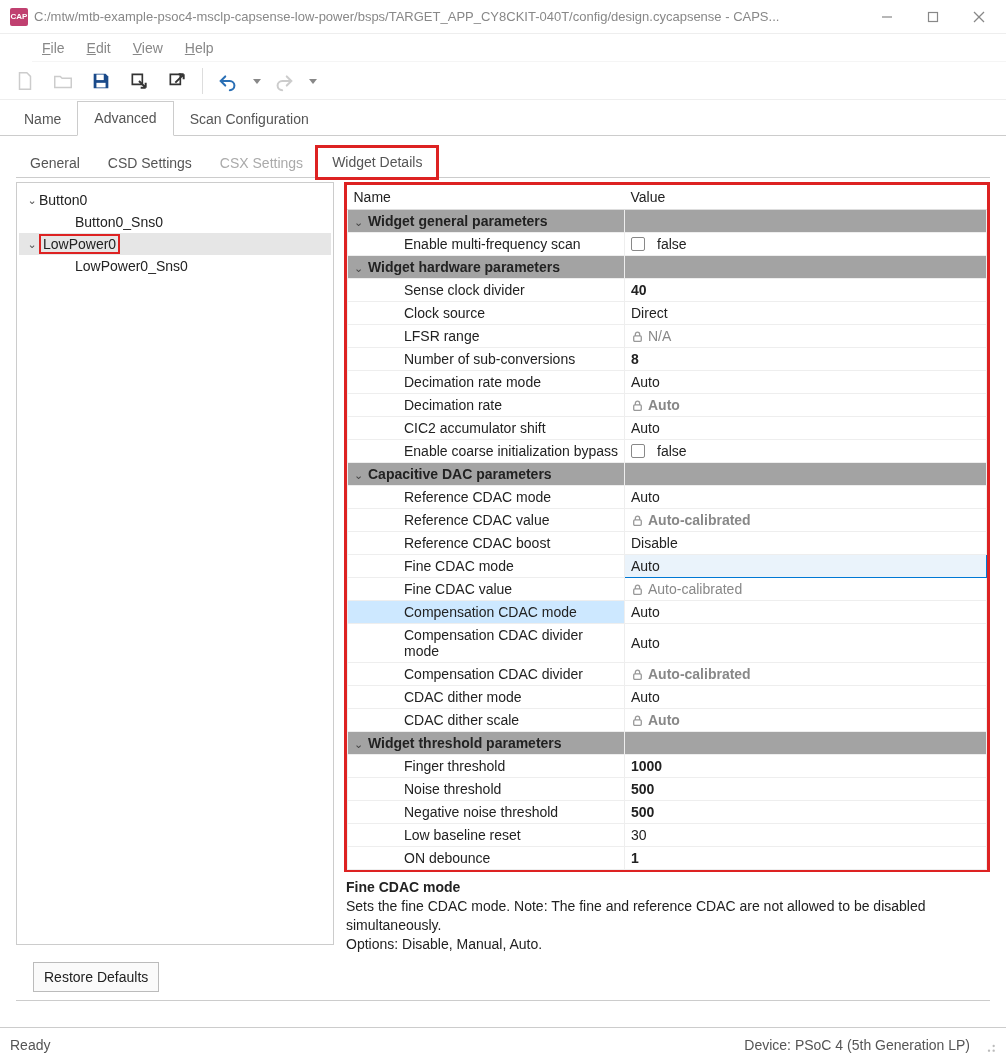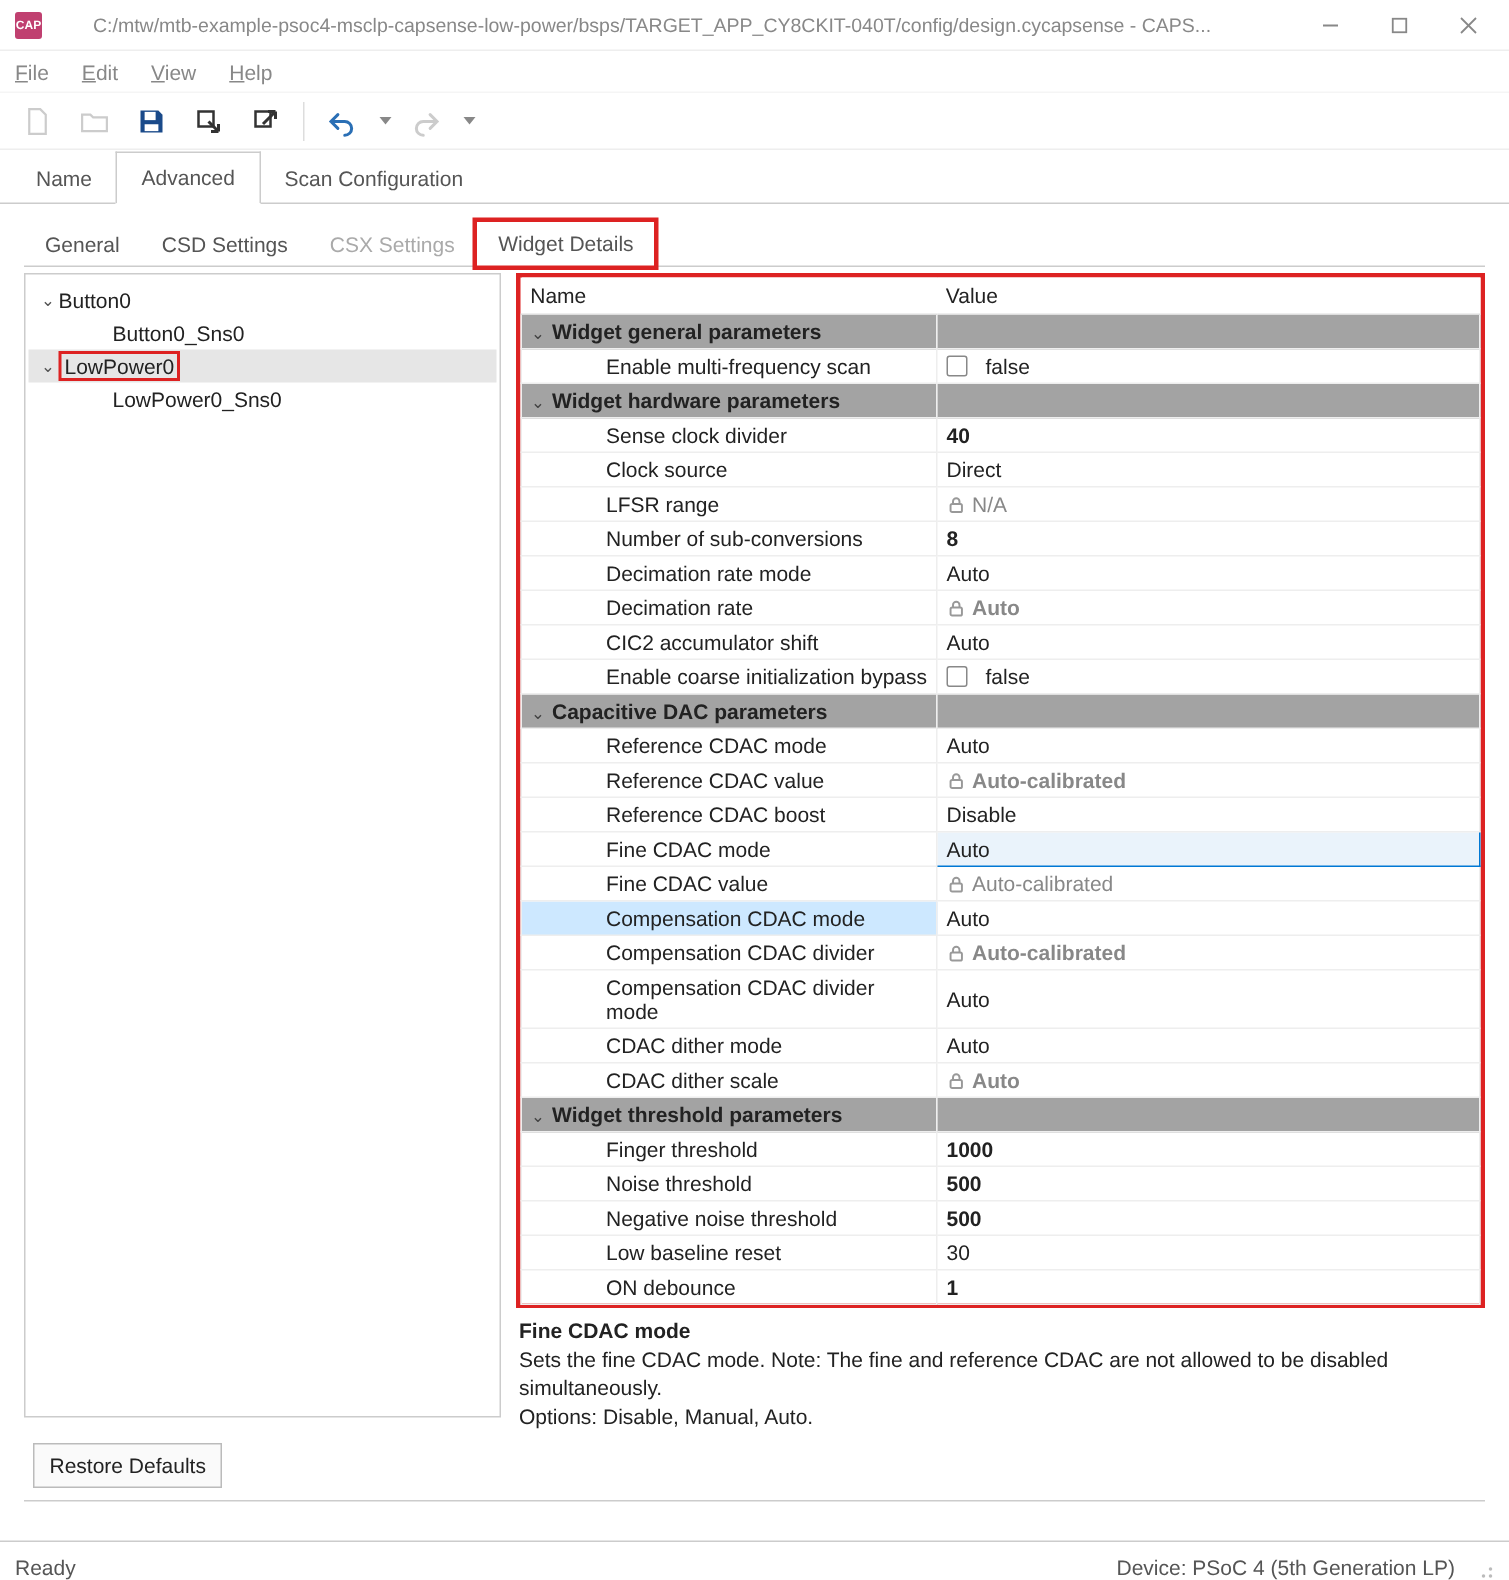--- a/index.html
+++ b/index.html
@@ -1,26 +1,26 @@
 <!DOCTYPE html>
 <html><head>
 <meta charset="utf-8">
 <style>
   * { box-sizing: border-box; font-family: "Segoe UI", Tahoma, sans-serif; }
   html, body { margin: 0; padding: 0; width: 1006px; height: 1053px; background: #fff; color: #222; overflow: hidden; }
 
   
   .titlebar { height: 34px; display: flex; align-items: center; padding: 0 4px; border-bottom: 1px solid #eee; color: #888; font-size: 13px; }
   .titlebar .appicon { width: 18px; height: 18px; background: #c04070; margin: 0 6px; display: flex; align-items: center; justify-content: center; font-size: 8px; font-weight: bold; color: #fff; border-radius: 2px; }
-  .titlebar .title-text { flex: 1; margin-left: 28px; }
+  .titlebar .title-text { flex: 1; }
   .winbtn { width: 46px; height: 32px; display: flex; align-items: center; justify-content: center; color: #888; }
   .winbtn svg { width: 12px; height: 12px; }
 
   
-  .menubar { height: 28px; display: flex; align-items: center; padding: 0 10px; gap: 22px; color: #888; font-size: 14px; border-bottom: 1px solid #f5f5f5; }
+  .menubar { height: 28px; display: flex; align-items: center; padding: 0 10px; gap: 22px; color: #888; font-size: 14px; border-bottom: 1px solid #f5f5f5; margin-left: 32px; }
   .menubar .m { cursor: default; }
   .menubar .u { text-decoration: underline; }
 
   
   .toolbar { height: 38px; display: flex; align-items: center; padding: 4px 10px; gap: 8px; border-bottom: 1px solid #eee; }
   .tbtn { width: 30px; height: 30px; display: flex; align-items: center; justify-content: center; color: #555; }
   .tbtn.disabled { color: #bbb; }
   .tsep { width: 1px; height: 26px; background: #ddd; margin: 0 2px; }
   .dd-caret::after { content: ""; display: inline-block; border-top: 5px solid #888; border-left: 4px solid transparent; border-right: 4px solid transparent; margin-left: 2px; vertical-align: middle; }
 
@@ -63,21 +63,21 @@
   .lock-ico { display: inline-block; width: 13px; height: 13px; margin-right: 4px; vertical-align: -2px; }
   .lock-ico svg { width: 13px; height: 13px; }
   .checkbox-cell { display: flex; align-items: center; gap: 12px; }
   .fake-cb { width: 14px; height: 14px; border: 1px solid #888; background: #fff; border-radius: 2px; }
   .cell-selected { background: #cde8ff; }
   .cell-value-sel { border: 1px solid #0078d4 !important; }
 
   .desc-box { margin-top: 6px; font-size: 14px; line-height: 1.35; padding: 0 2px; }
   .desc-box .title { font-weight: bold; }
 
-  .restore-row { padding: 8px 22px; }
+  .restore-row { padding: 8px 33px; }
   .restore-btn { border: 1px solid #bbb; background: #fafafa; padding: 6px 10px; font-size: 14px; display: inline-block; cursor: default; }
   .bottom-border { border-top: 1px solid #ccc; margin: 0 16px; }
 
   
   .statusbar { position: absolute; bottom: 0; left: 0; right: 0; height: 26px; border-top: 1px solid #ccc; display: flex; align-items: flex-end; padding: 0 10px; font-size: 14px; color: #555; background: #fff; }
   .statusbar .spacer { flex: 1; }
   .resize-grip { width: 14px; height: 14px; color: #bbb; }
 </style>
 </head>
 <body>
@@ -291,29 +291,29 @@
               <td class="value-cell"><span class="lock-ico"><svg viewBox="0 0 12 12">
                     <rect x="2.5" y="5.5" width="7" height="5" rx="1" fill="none" stroke="#999" stroke-width="1.2"></rect>
                     <path d="M4 5.5 V4 a2 2 0 0 1 4 0 v1.5" fill="none" stroke="#999" stroke-width="1.2"></path>
                   </svg></span><span class="val-locked normal">Auto-calibrated</span></td>
             </tr>
             <tr>
               <td class="name-cell cell-selected">Compensation CDAC mode</td>
               <td class="value-cell"><span class="">Auto</span></td>
             </tr>
             <tr>
+              <td class="name-cell">Compensation CDAC divider mode</td>
+              <td class="value-cell"><span class="">Auto</span></td>
+            </tr>
+            <tr>
               <td class="name-cell">Compensation CDAC divider</td>
               <td class="value-cell"><span class="lock-ico"><svg viewBox="0 0 12 12">
                     <rect x="2.5" y="5.5" width="7" height="5" rx="1" fill="none" stroke="#999" stroke-width="1.2"></rect>
                     <path d="M4 5.5 V4 a2 2 0 0 1 4 0 v1.5" fill="none" stroke="#999" stroke-width="1.2"></path>
                   </svg></span><span class="val-locked">Auto-calibrated</span></td>
-            </tr>
-            <tr>
-              <td class="name-cell">Compensation CDAC divider mode</td>
-              <td class="value-cell"><span class="">Auto</span></td>
             </tr>
             <tr>
               <td class="name-cell">CDAC dither mode</td>
               <td class="value-cell"><span class="">Auto</span></td>
             </tr>
             <tr>
               <td class="name-cell">CDAC dither scale</td>
               <td class="value-cell"><span class="lock-ico"><svg viewBox="0 0 12 12">
                     <rect x="2.5" y="5.5" width="7" height="5" rx="1" fill="none" stroke="#999" stroke-width="1.2"></rect>
                     <path d="M4 5.5 V4 a2 2 0 0 1 4 0 v1.5" fill="none" stroke="#999" stroke-width="1.2"></path>

